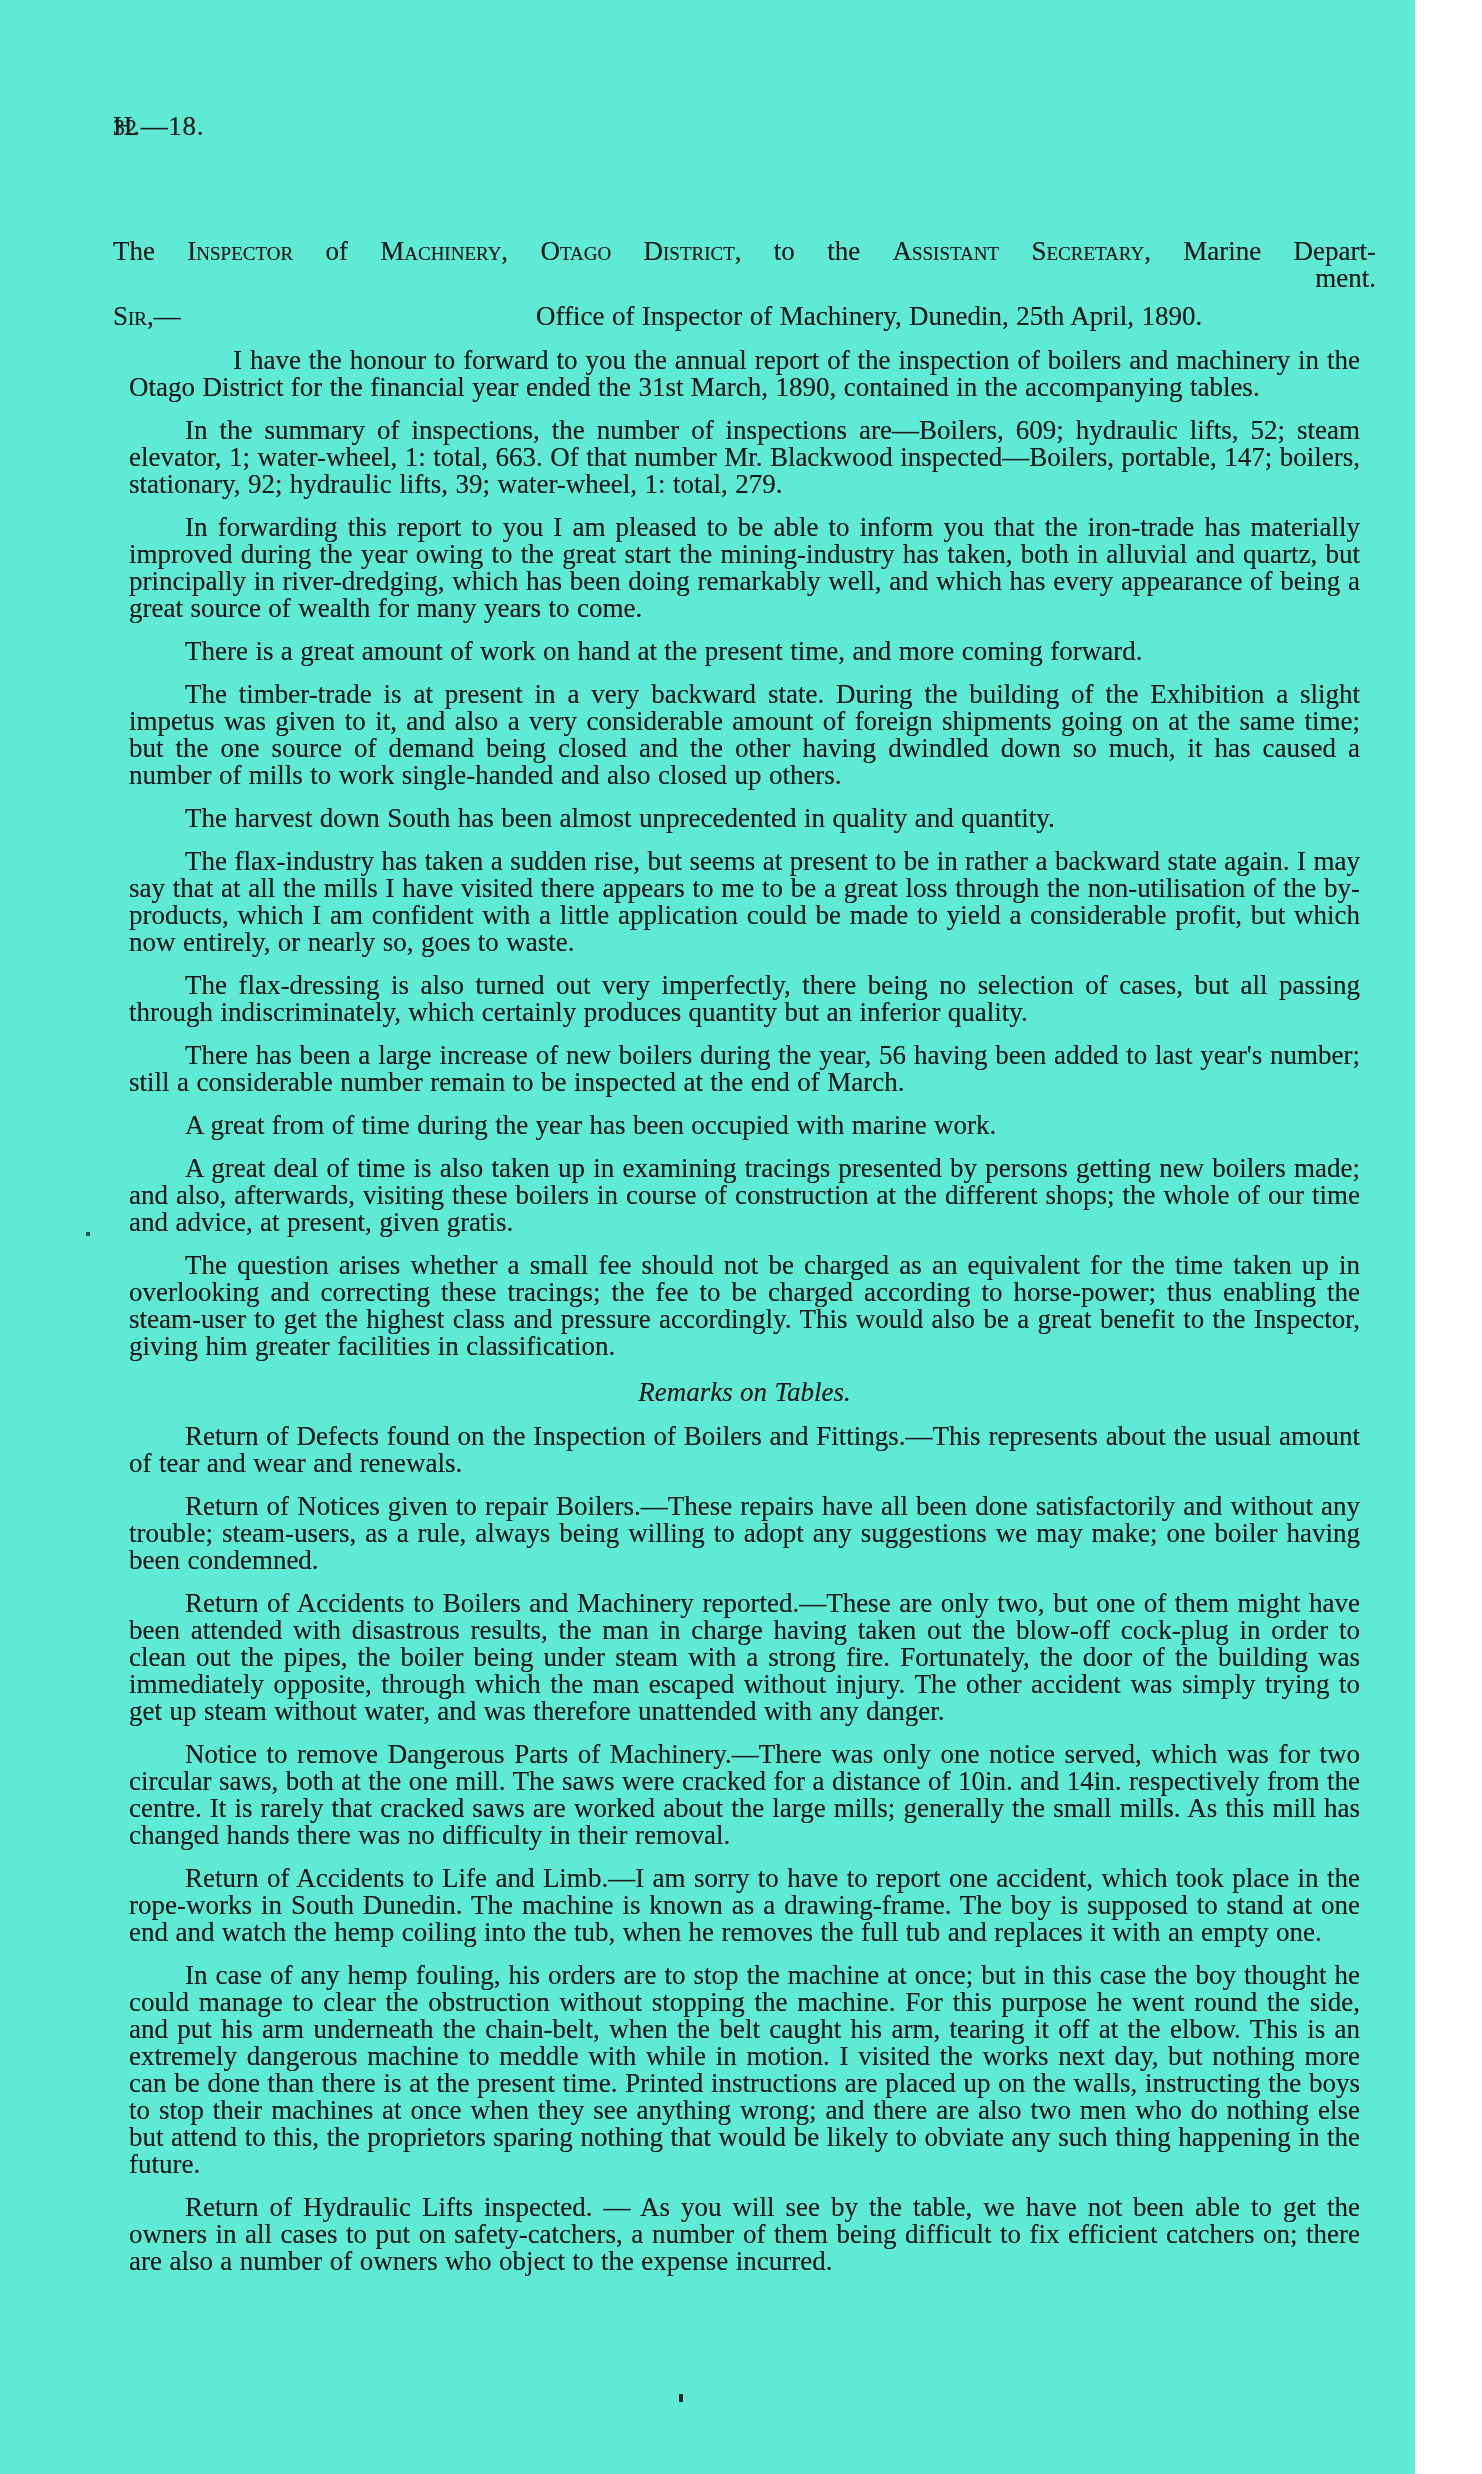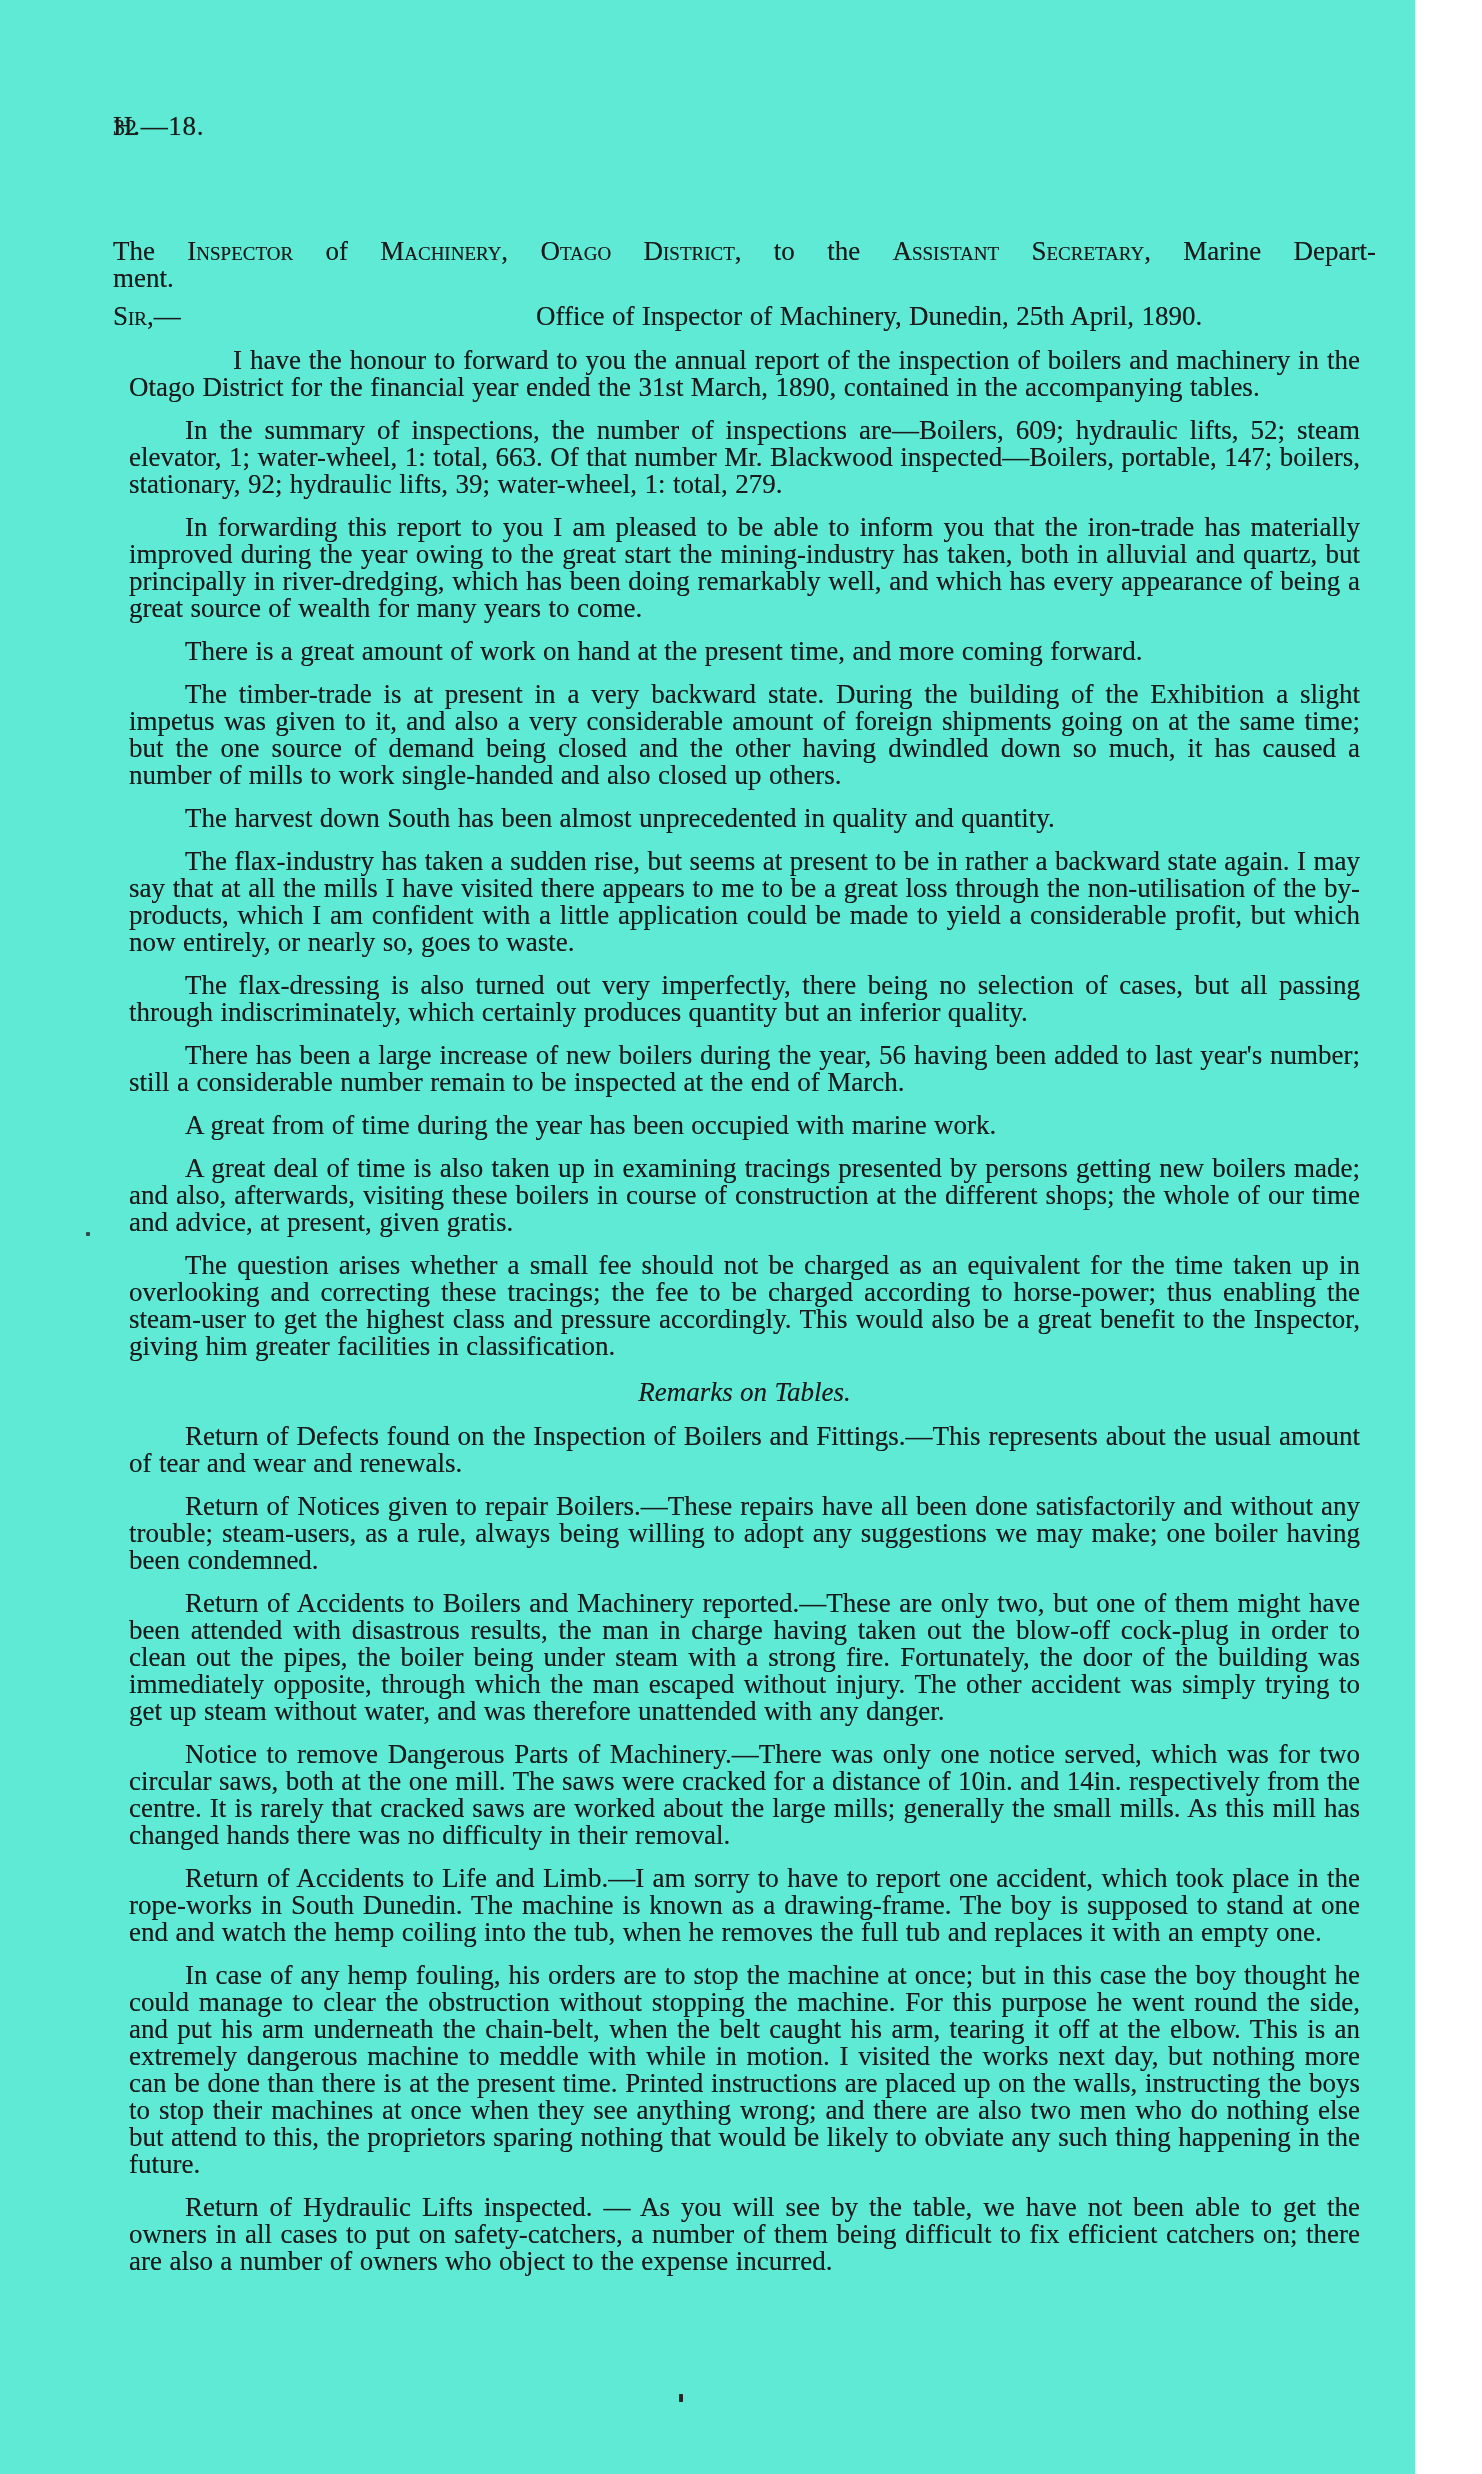--- a/index.html
+++ b/index.html
@@ -50,21 +50,21 @@
     text-align: justify;
     text-shadow: 0 0 0.5px rgba(25,25,25,0.55);
     word-spacing: 0.7px;
   }
 
   .letter-heading { margin: 0 0 4.2px 0; }
   .heading-line1 {
     text-align: justify;
     text-align-last: justify;
   }
-  .heading-line2 { text-align: left; }
+  .heading-line2 { text-align: right; }
   .sc { font-variant: small-caps; }
 
   .salutation {
     position: relative;
     margin-top: 11.3px;
     height: 27.5px;
   }
   .salutation-sir { position: absolute; left: 0; top: 0; }
   .salutation-office { position: absolute; left: 423px; top: 0; white-space: nowrap; }
 

